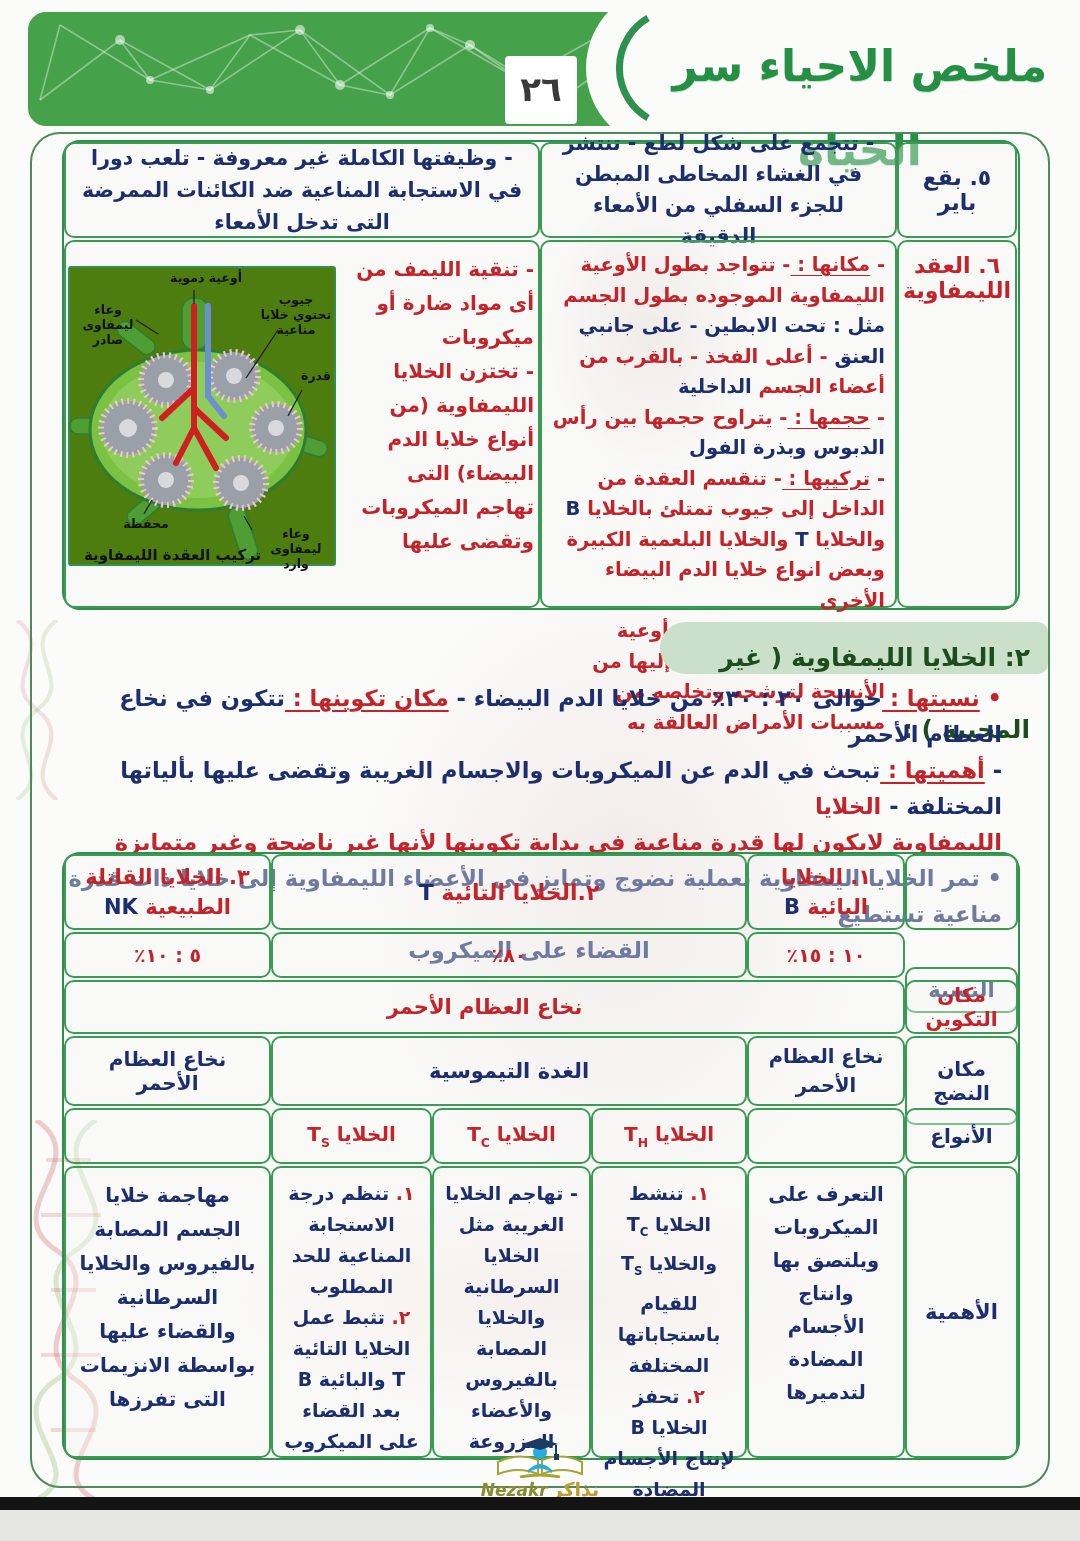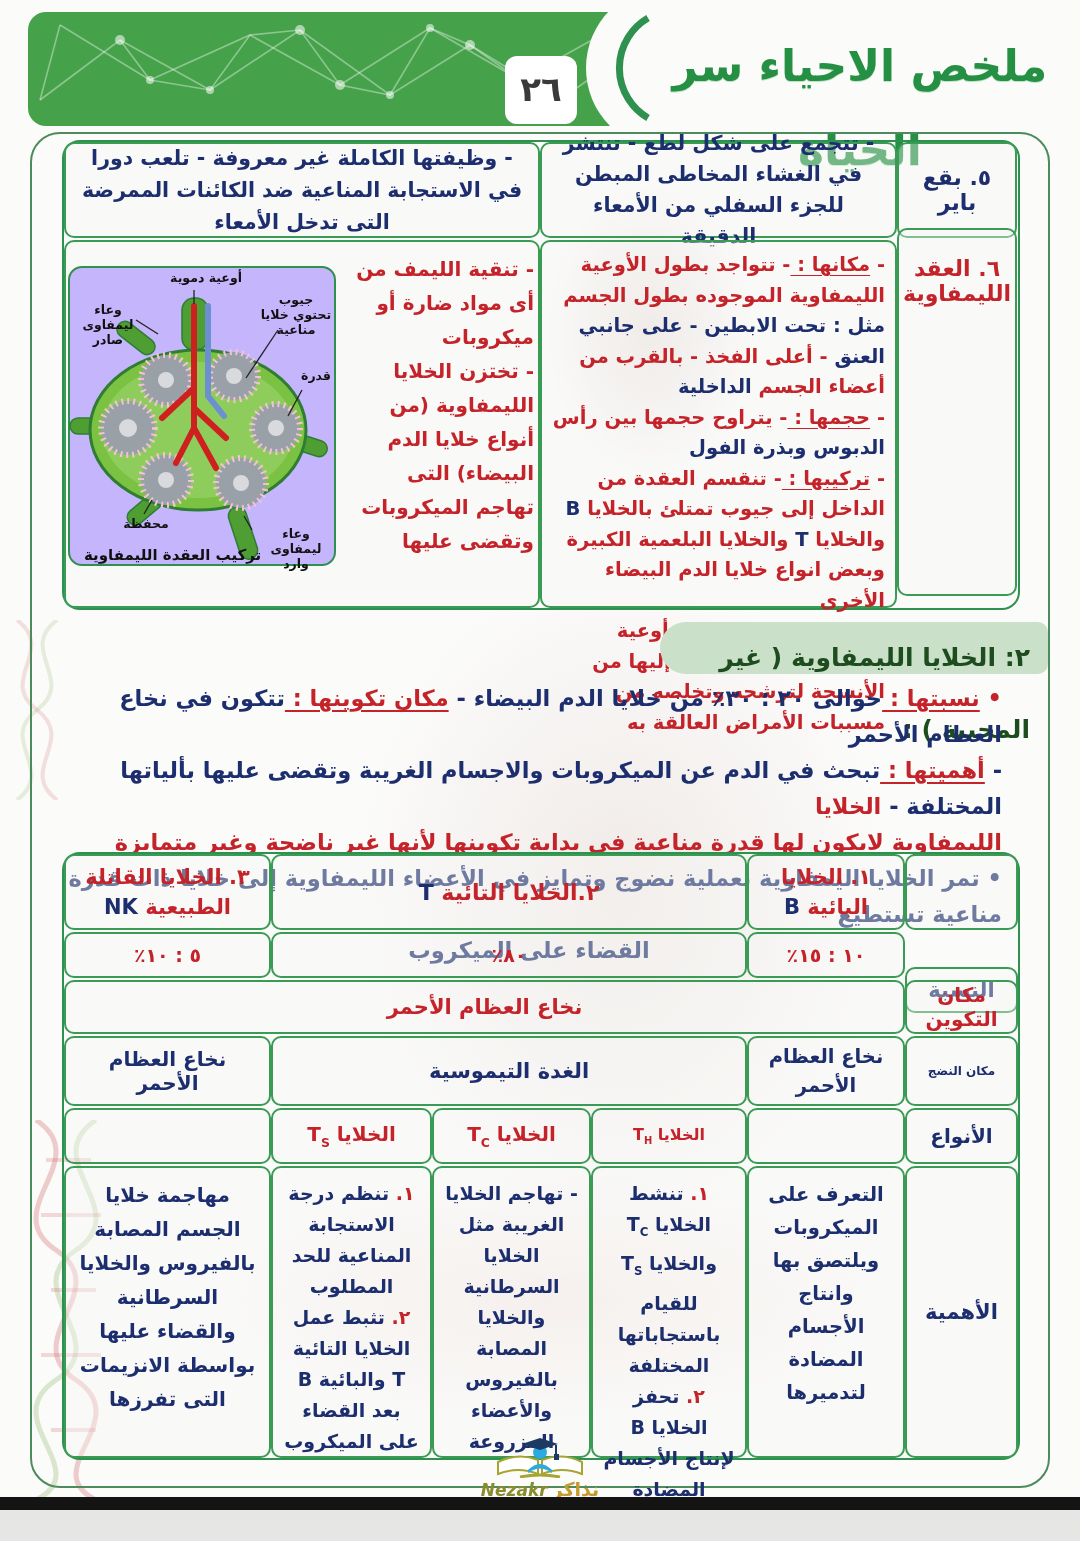--- a/index.html
+++ b/index.html
@@ -7,35 +7,35 @@
         font-family:"DejaVu Sans",sans-serif;font-weight:bold;direction:rtl;}
   .abs{position:absolute;box-sizing:border-box;}
   
   .red{color:#c4232a;}
   .navy{color:#1c2e6e;}
   .u{text-decoration:underline;text-underline-offset:4px;}
   .sub{font-size:.62em;vertical-align:-0.45em;}
   
   .title{font-size:44px;color:#259044;text-align:center;line-height:84px;
          text-shadow:0 1px 0 #bfe3c6;}
-  .pagetab{background:#ffffff;border-radius:12px;text-align:center;
+  .pagetab{background:#ffffff;border-radius:4px;text-align:center;
            font-size:34px;color:#3a3a3a;line-height:66px;}
   
   .cell{border:2px solid #3a9b55;border-radius:10px;background:rgba(246,248,245,.38);
         padding:4px 10px;display:flex;flex-direction:column;align-items:center;
         justify-content:center;text-align:center;color:#1c2e6e;}
   .cell.top{justify-content:flex-start;padding-top:10px;}
   .tbox{border:2.5px solid #2f9150;border-radius:18px;background:transparent;}
   .ar{text-align:right;align-items:flex-end;}
   .pill{background:#cbe0c8;border-radius:26px 10px 10px 26px;color:#1d4d1f;
         font-size:25px;line-height:72px;text-align:right;padding:0 18px;}
   .bullets div{font-size:22.5px;line-height:36px;text-align:right;padding:0 16px;}
   .bullets .cen{text-align:center;}
   
-  .dbox{background:#c4b5fd;border:2px solid #2f9150;border-radius:14px;}
+  .dbox{background:#4d7c0f;border:2px solid #2f9150;border-radius:3px;}
   .dlabel{position:absolute;font-size:12.5px;color:#111;line-height:15px;text-align:center;}
   .dcap{position:absolute;font-size:15px;color:#111;}
   
   .brandrow{display:flex;gap:4px;align-items:baseline;justify-content:center;direction:rtl;}
   .brand-ar{color:#c59a2f;font-size:19px;}
   .brand-en{color:#8a8a2e;font-size:17px;font-style:italic;direction:ltr;}
   .wm{position:absolute;pointer-events:none;}
 </style>
 </head>
 <body>
@@ -98,21 +98,21 @@
   <div class="abs cell" style="left:897px;top:142px;width:120px;height:96px;font-size:22px;">
     <div>٥. بقع باير</div>
   </div>
   <div class="abs cell" style="left:540px;top:142px;width:357px;height:96px;font-size:20.5px;line-height:31px;">
     <div><span class="navy">- تتجمع على شكل لطع - تنتشر في الغشاء المخاطى المبطن للجزء السفلي من الأمعاء الدقيقة</span></div>
   </div>
   <div class="abs cell" style="left:64px;top:142px;width:476px;height:96px;font-size:20.5px;line-height:32px;">
     <div><span class="navy">- وظيفتها الكاملة غير معروفة - تلعب دورا في الاستجابة المناعية ضد الكائنات الممرضة التى تدخل الأمعاء</span></div>
   </div>
 
-  <div class="abs cell red" style="left:897px;top:228px;width:120px;height:368px;font-size:22px;align-items:center;justify-content:flex-start;padding-top:26px;color:#c4232a;">
+  <div class="abs cell red" style="left:897px;top:240px;width:120px;height:368px;font-size:22px;align-items:center;justify-content:flex-start;padding-top:11px;color:#c4232a;">
     <div>٦. العقد الليمفاوية</div>
   </div>
   <div class="abs cell ar" style="left:540px;top:240px;width:357px;height:368px;font-size:19.5px;line-height:30.5px;justify-content:flex-start;padding-top:8px;">
     <div><span class="red">-  </span><span class="red u">مكانها : </span><span class="red">-  تتواجد بطول الأوعية الليمفاوية الموجوده بطول الجسم </span><span class="navy">مثل : تحت الابطين - على جانبي العنق </span><span class="red">- أعلى الفخذ - بالقرب من أعضاء الجسم </span><span class="navy">الداخلية</span><br><span class="red">-  </span><span class="red u">حجمها : </span><span class="red">-  يتراوح حجمها بين رأس </span><span class="navy">الدبوس وبذرة الفول</span><br><span class="red">-  </span><span class="red u">تركيبها : </span><span class="red">-  تنقسم العقدة من الداخل إلى جيوب تمتلئ بالخلايا </span><span class="navy">B</span><span class="red"> والخلايا </span><span class="navy">T</span><span class="red"> والخلايا البلعمية الكبيرة وبعض انواع خلايا الدم البيضاء الأخرى</span><br><span class="red">-  تتصل بكل عقدة عدة أوعية ليمفاوية تنقل الليمف إليها من الأنسجة لترشحه وتخلصه من مسببات الأمراض العالقة به</span></div>
   </div>
   <div class="abs cell" style="left:64px;top:240px;width:476px;height:368px;"></div>
   <div class="abs ar red" style="left:346px;top:252px;width:188px;height:348px;font-size:20px;line-height:34px;text-align:right;">
     <div><span class="red">- تنقية الليمف من أى مواد ضارة أو ميكروبات</span><br><span class="red">- تختزن الخلايا الليمفاوية (من أنواع خلايا الدم البيضاء) التى تهاجم الميكروبات وتقضى عليها</span></div>
   </div>
 
@@ -207,38 +207,38 @@
       <div>٥ : ١٠٪</div>
     </div>
 
   <div class="abs cell red" style="left:905px;top:980px;width:113px;height:54px;font-size:20px;color:#c4232a;">
       <div>مكان التكوين</div>
     </div>
   <div class="abs cell red" style="left:64px;top:980px;width:841px;height:54px;font-size:21px;color:#c4232a;">
       <div>نخاع العظام الأحمر</div>
     </div>
 
-  <div class="abs cell" style="left:905px;top:1036px;width:113px;height:70px;font-size:12px;">
+  <div class="abs cell" style="left:905px;top:1036px;width:113px;height:89px;font-size:20px;">
       <div>مكان النضج</div>
     </div>
   <div class="abs cell" style="left:747px;top:1036px;width:158px;height:70px;font-size:19.5px;line-height:29px;">
       <div>نخاع العظام الأحمر</div>
     </div>
   <div class="abs cell" style="left:271px;top:1036px;width:476px;height:70px;font-size:21px;">
       <div>الغدة التيموسية</div>
     </div>
   <div class="abs cell" style="left:64px;top:1036px;width:207px;height:70px;font-size:20px;">
       <div>نخاع العظام الأحمر</div>
     </div>
 
   <div class="abs cell" style="left:905px;top:1108px;width:113px;height:56px;font-size:20px;">
       <div>الأنواع</div>
     </div>
   <div class="abs cell" style="left:747px;top:1108px;width:158px;height:56px;"></div>
-  <div class="abs cell" style="left:591px;top:1108px;width:156px;height:56px;font-size:16px;">
+  <div class="abs cell" style="left:591px;top:1108px;width:156px;height:56px;font-size:20px;">
       <div><span class="red">الخلايا </span><span class="red">T</span><span class="red sub">H</span></div>
     </div>
   <div class="abs cell" style="left:432px;top:1108px;width:159px;height:56px;font-size:20px;">
       <div><span class="red">الخلايا </span><span class="red">T</span><span class="red sub">C</span></div>
     </div>
   <div class="abs cell" style="left:271px;top:1108px;width:161px;height:56px;font-size:20px;">
       <div><span class="red">الخلايا </span><span class="red">T</span><span class="red sub">S</span></div>
     </div>
   <div class="abs cell" style="left:64px;top:1108px;width:207px;height:56px;"></div>
 

